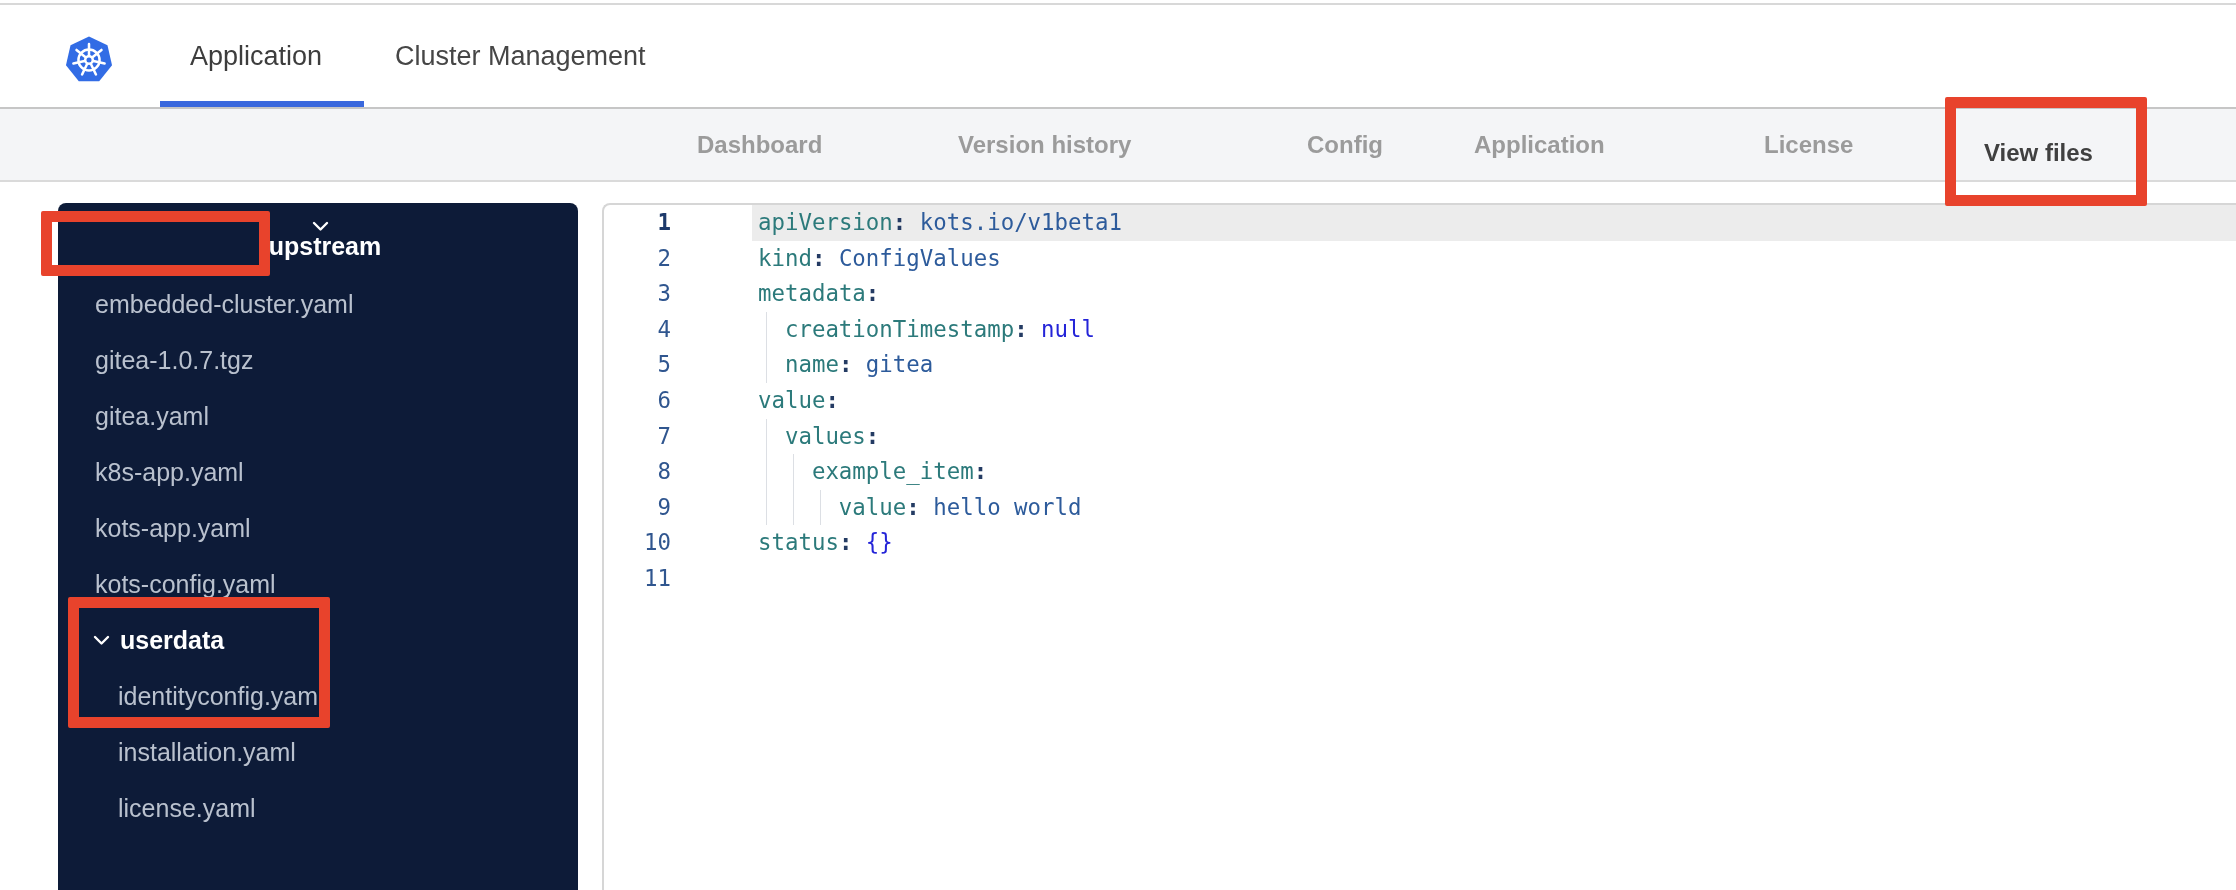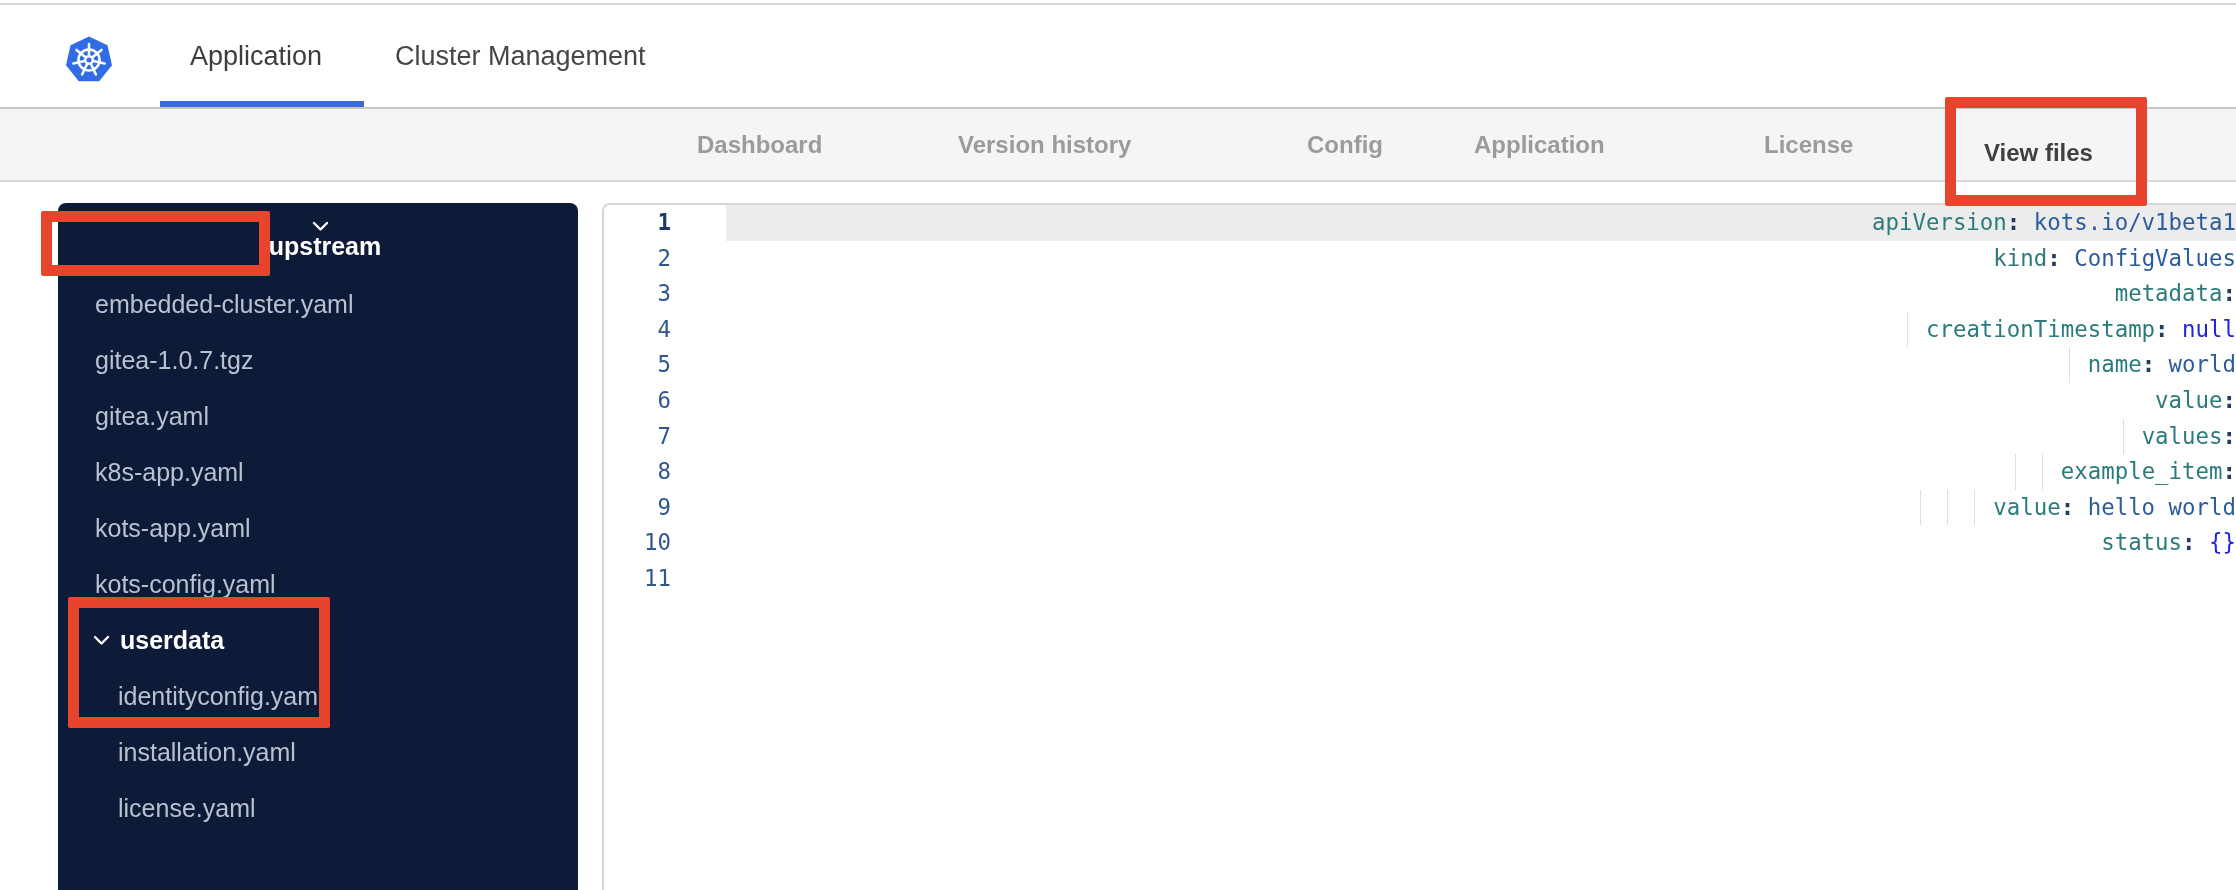--- a/index.html
+++ b/index.html
@@ -42,21 +42,21 @@
   .lvl-folder-root{padding-left:14px;flex-direction:column;}
   .lvl-file-root{padding-left:37px;}
   .lvl-folder-sub{padding-left:35px;}
   .lvl-file-sub{padding-left:60px;}
   
   .editor{position:absolute;left:602px;top:203px;width:1634px;height:687px;background:#fff;
     border-top:2px solid #d6d6d6;border-left:2px solid #d6d6d6;border-radius:8px 0 0 0;
     box-sizing:border-box;font-family:"DejaVu Sans Mono",monospace;font-size:22.4px;overflow:hidden;}
   .cl{display:flex;height:35.6px;line-height:35.6px;}
   .cl .ln{width:67px;text-align:right;color:#30568f;flex:none;}
-  .cl .ct{flex:1;margin-left:55px;padding-left:21px;white-space:pre;text-align:right;}
+  .cl .ct{flex:1;margin-left:81px;padding-left:6px;white-space:pre;}
   .cl.active .ct{background:#ececec;}
   .cl.active .ln{color:#1d3a6b;font-weight:bold;}
   .ig{display:inline-block;width:2ch;height:100%;position:relative;vertical-align:top;}
   .ig::before{content:"";position:absolute;left:8px;top:0;bottom:0;width:1px;background:#dcdfe4;}
   .tk-k{color:#2c7a7b;}
   .tk-p{color:#243b63;font-weight:bold;}
   .tk-s{color:#2d5b9b;}
   .tk-kw{color:#2424d8;}
   
   .annot{position:absolute;border:11px solid #e8432c;border-radius:2px;box-sizing:border-box;pointer-events:none;}
@@ -157,21 +157,21 @@
     <div class="cl">
       <div class="ln">3</div>
       <div class="ct"><span class="tk-k">metadata</span><span class="tk-p">:</span></div>
     </div>
     <div class="cl">
       <div class="ln">4</div>
       <div class="ct"><span class="ig"></span><span class="tk-k">creationTimestamp</span><span class="tk-p">: </span><span class="tk-kw">null</span></div>
     </div>
     <div class="cl">
       <div class="ln">5</div>
-      <div class="ct"><span class="ig"></span><span class="tk-k">name</span><span class="tk-p">: </span><span class="tk-s">world</span></div>
+      <div class="ct"><span class="ig"></span><span class="tk-k">name</span><span class="tk-p">: </span><span class="tk-s">gitea</span></div>
     </div>
     <div class="cl">
       <div class="ln">6</div>
       <div class="ct"><span class="tk-k">value</span><span class="tk-p">:</span></div>
     </div>
     <div class="cl">
       <div class="ln">7</div>
       <div class="ct"><span class="ig"></span><span class="tk-k">values</span><span class="tk-p">:</span></div>
     </div>
     <div class="cl">

